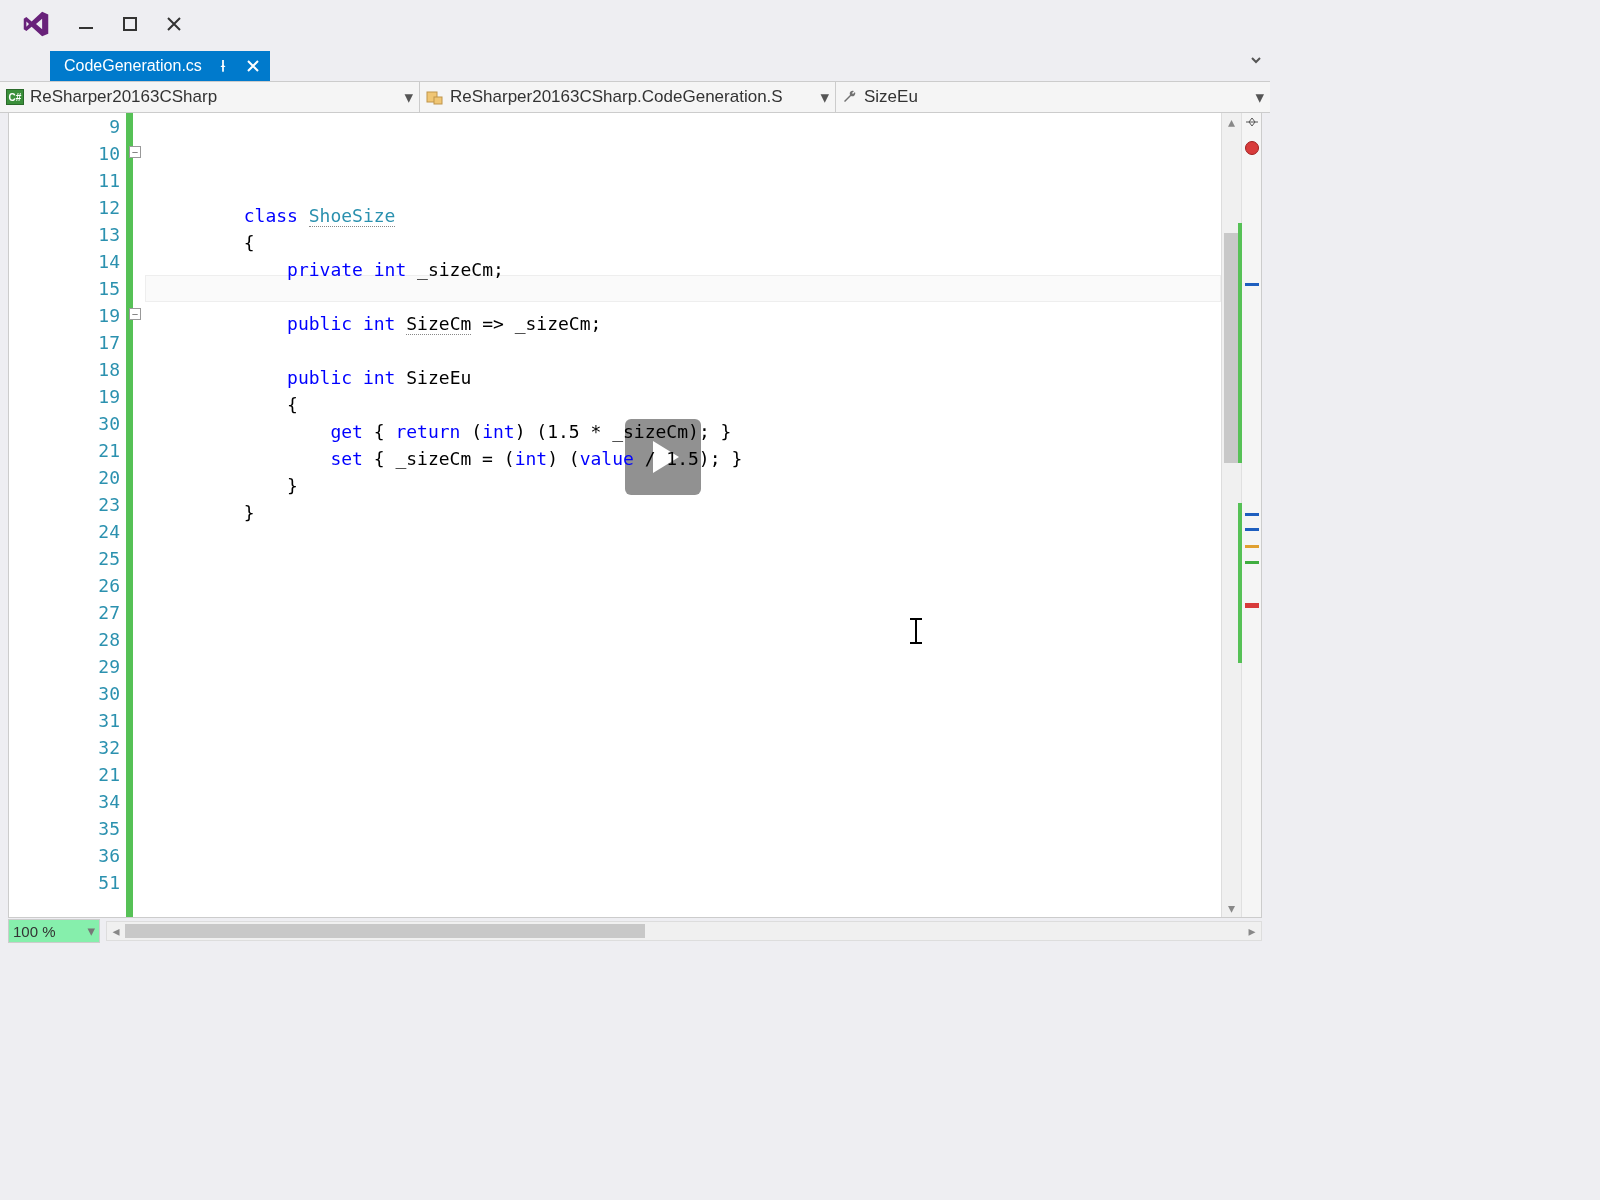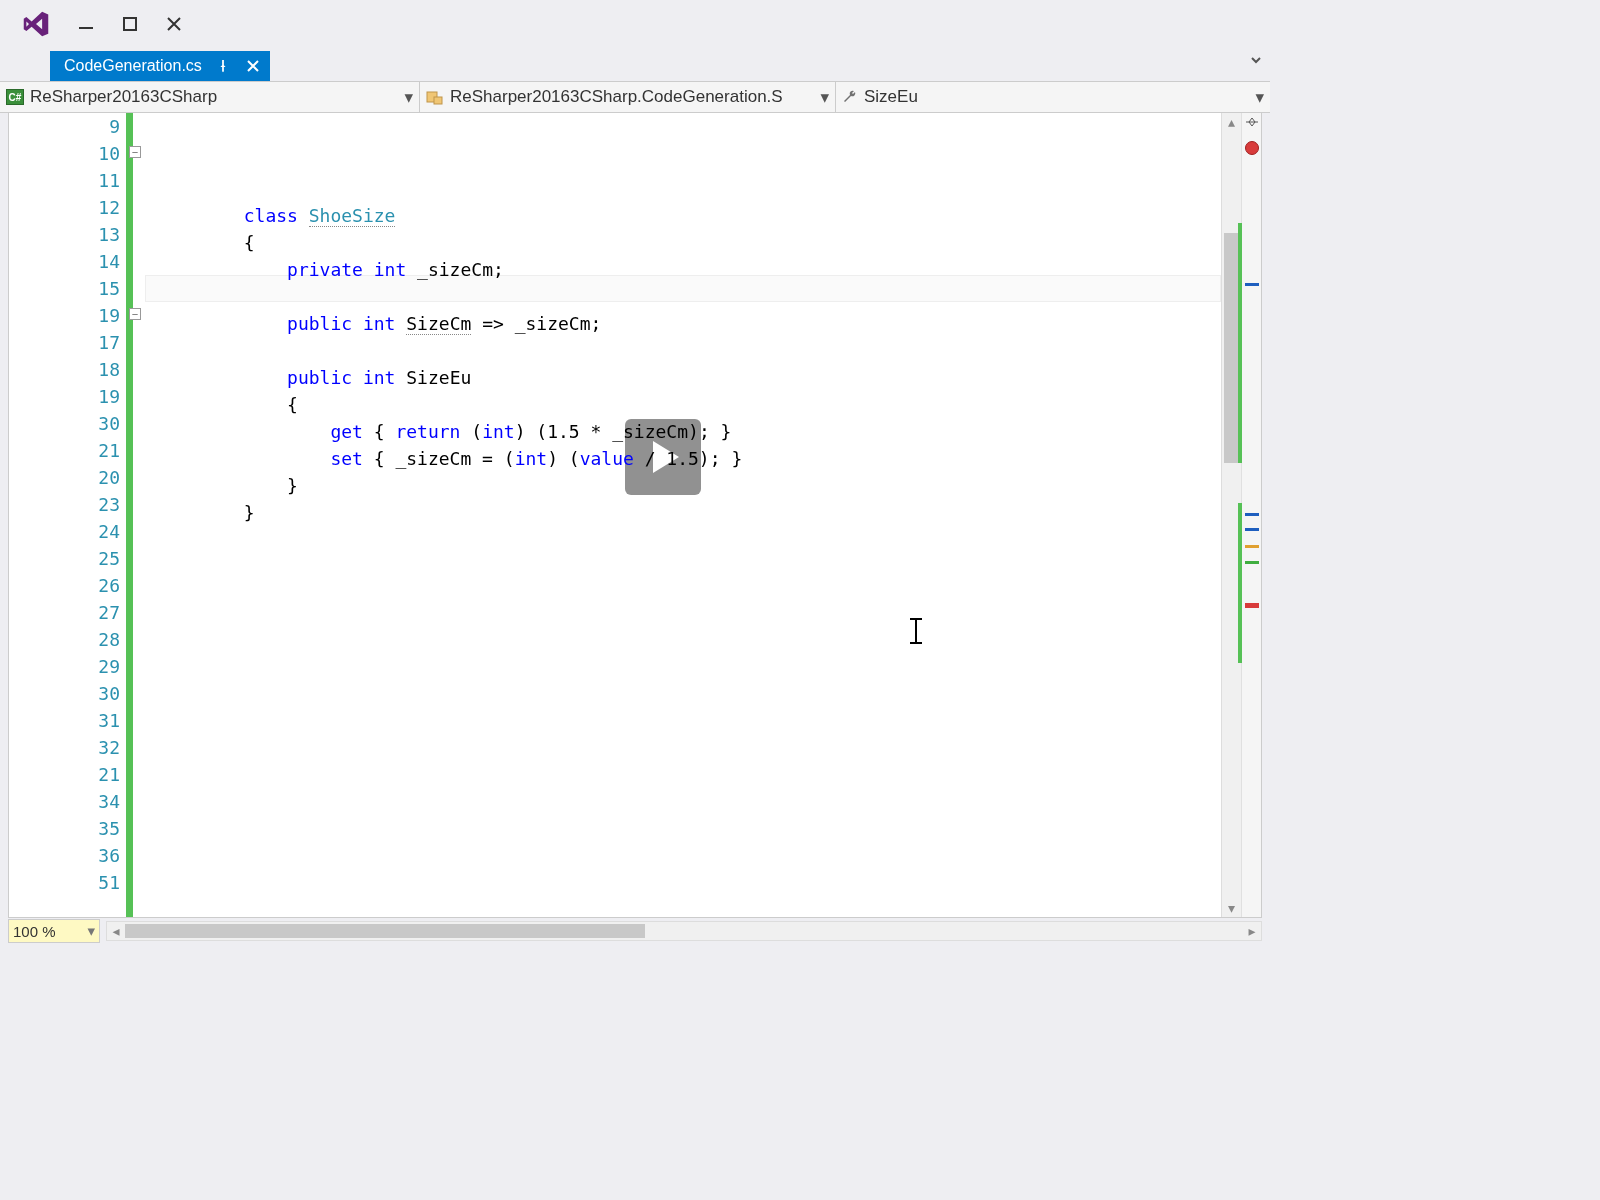--- a/index.html
+++ b/index.html
@@ -193,21 +193,21 @@
     left: 8px; right: 8px; bottom: 8px;
     height: 26px;
     display: flex;
     align-items: center;
     background: #eeeef2;
   }
   .zoom-combo {
     width: 92px;
     height: 24px;
     border: 1px solid #ccc;
-    background: #fef9c3;
+    background: #86efac;
     display:flex; align-items:center;
     padding: 0 4px;
     font-size: 15px;
     color: #333;
     gap:4px;
   }
   .hscroll {
     flex: 1;
     height: 20px;
     background: #f0f0f0;

